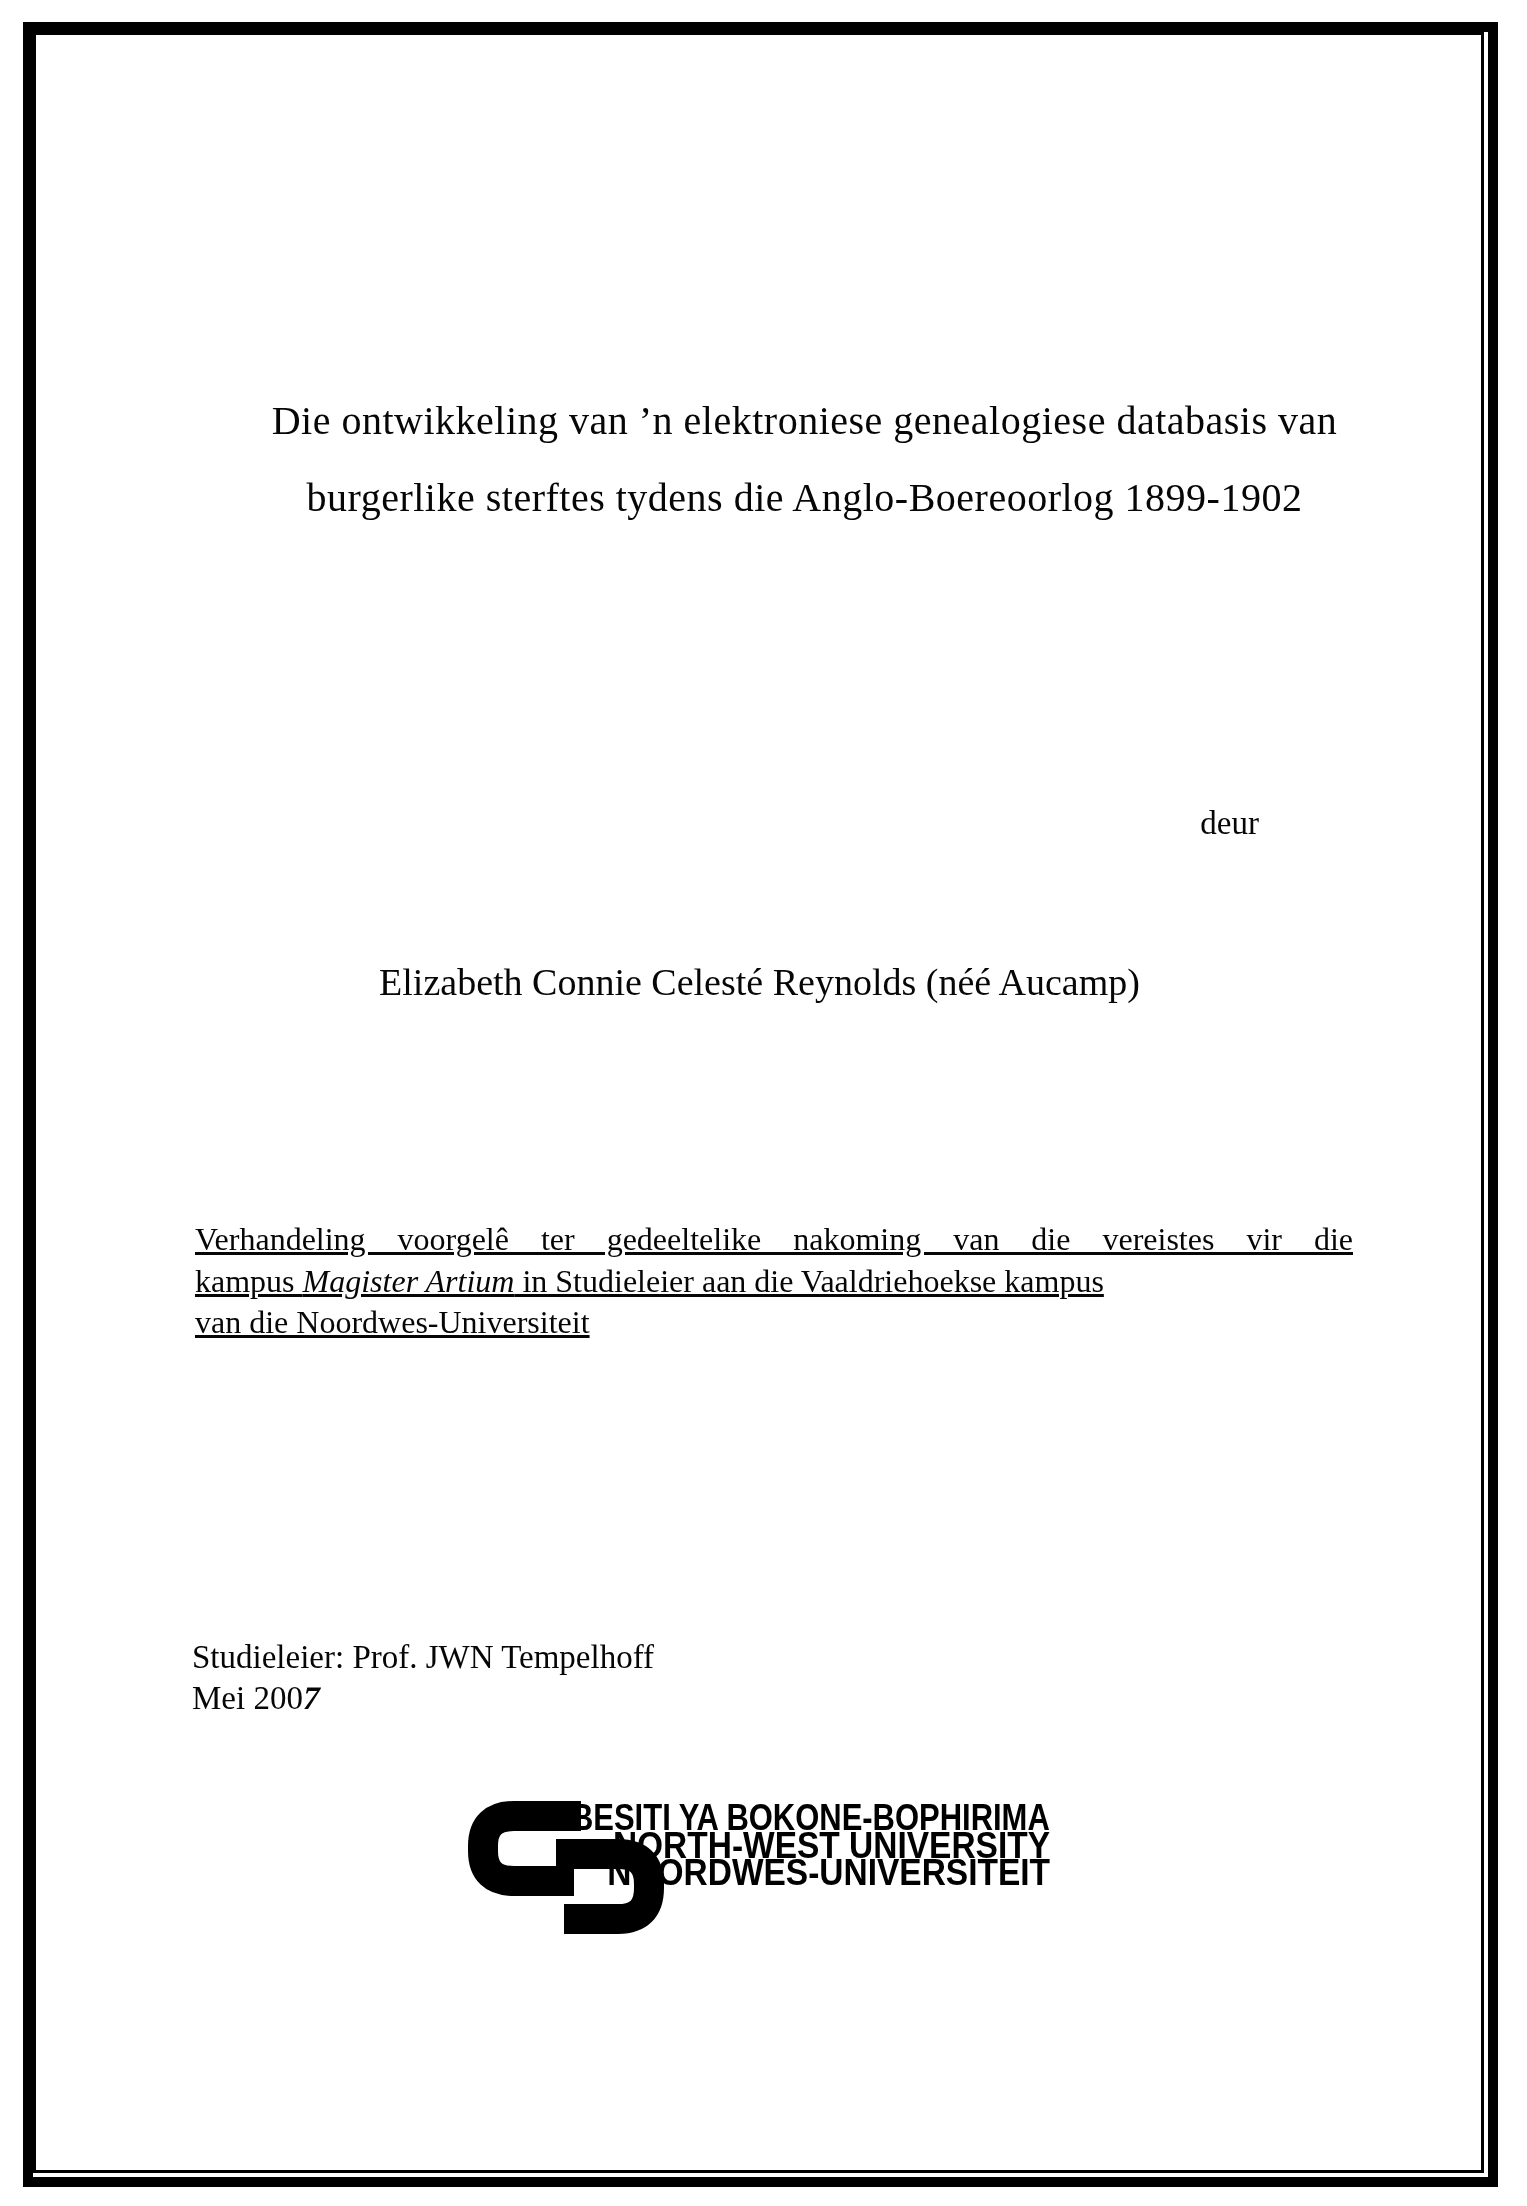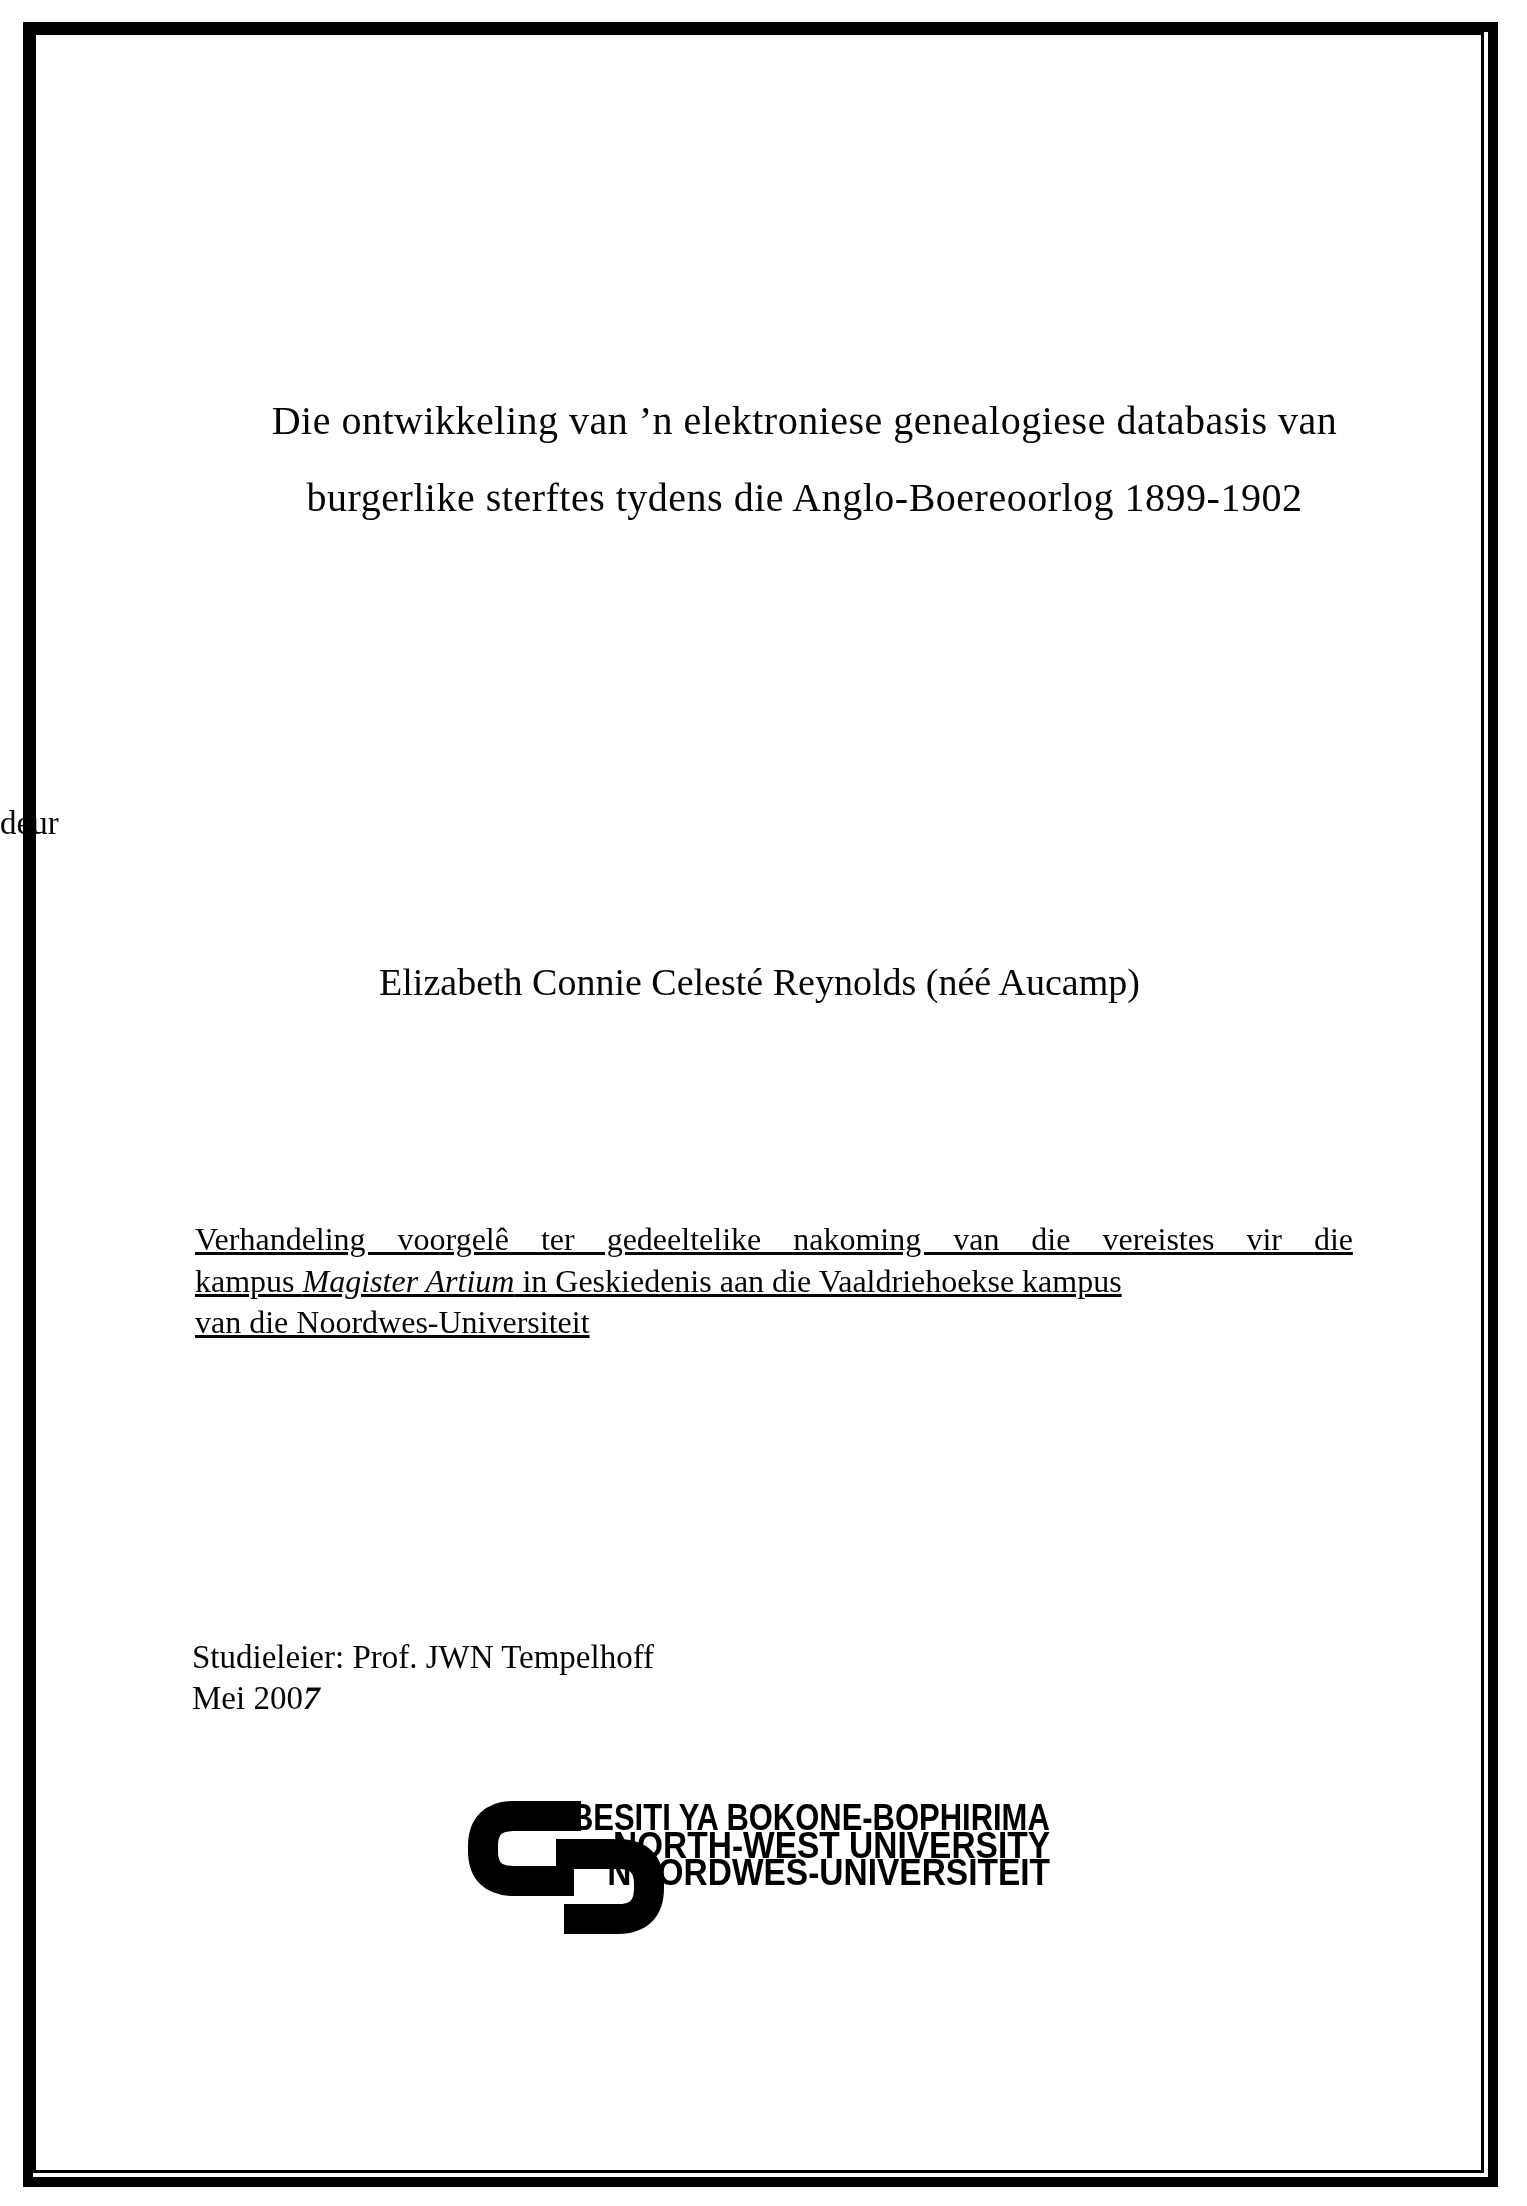--- a/index.html
+++ b/index.html
@@ -44,21 +44,21 @@
     line-height: 77px;
     letter-spacing: 0.5px;
     color: #060606;
     padding-left: 41px;
   }
   .deur {
     position: absolute;
     left: 0;
     top: 807px;
     width: 1259px;
-    text-align: left;
+    text-align: right;
     font-size: 33px;
     line-height: 33px;
     color: #060606;
   }
   .author {
     position: absolute;
     left: 0;
     top: 963px;
     width: 1519px;
     text-align: center;
@@ -140,21 +140,21 @@
     <div>Die ontwikkeling van ’n elektroniese genealogiese databasis van</div>
     <div>burgerlike sterftes tydens die Anglo-Boereoorlog 1899-1902</div>
   </div>
 
   <div class="deur">deur</div>
 
   <div class="author">Elizabeth Connie Celesté Reynolds (néé Aucamp)</div>
 
   <div class="statement">
     <div class="justified">Verhandeling voorgelê ter gedeeltelike nakoming van die vereistes vir die</div>
-    <div><span>kampus </span><span class="italic">Magister Artium</span><span> in Geskiedenis aan die Vaaldriehoekse kampus</span></div>
+    <div><span>kampus </span><span class="italic">Magister Artium</span><span> in Studieleier aan die Vaaldriehoekse kampus</span></div>
     <div>van die Noordwes-Universiteit</div>
   </div>
 
   <div class="footer-block">
     <div>Studieleier: Prof. JWN Tempelhoff</div>
     <div><span>Mei 200</span><span class="date-seven">7</span></div>
   </div>
 
   <div class="logo">
     <svg class="logo-mark" width="196" height="133" viewBox="0 0 196 133" xmlns="http://www.w3.org/2000/svg">

